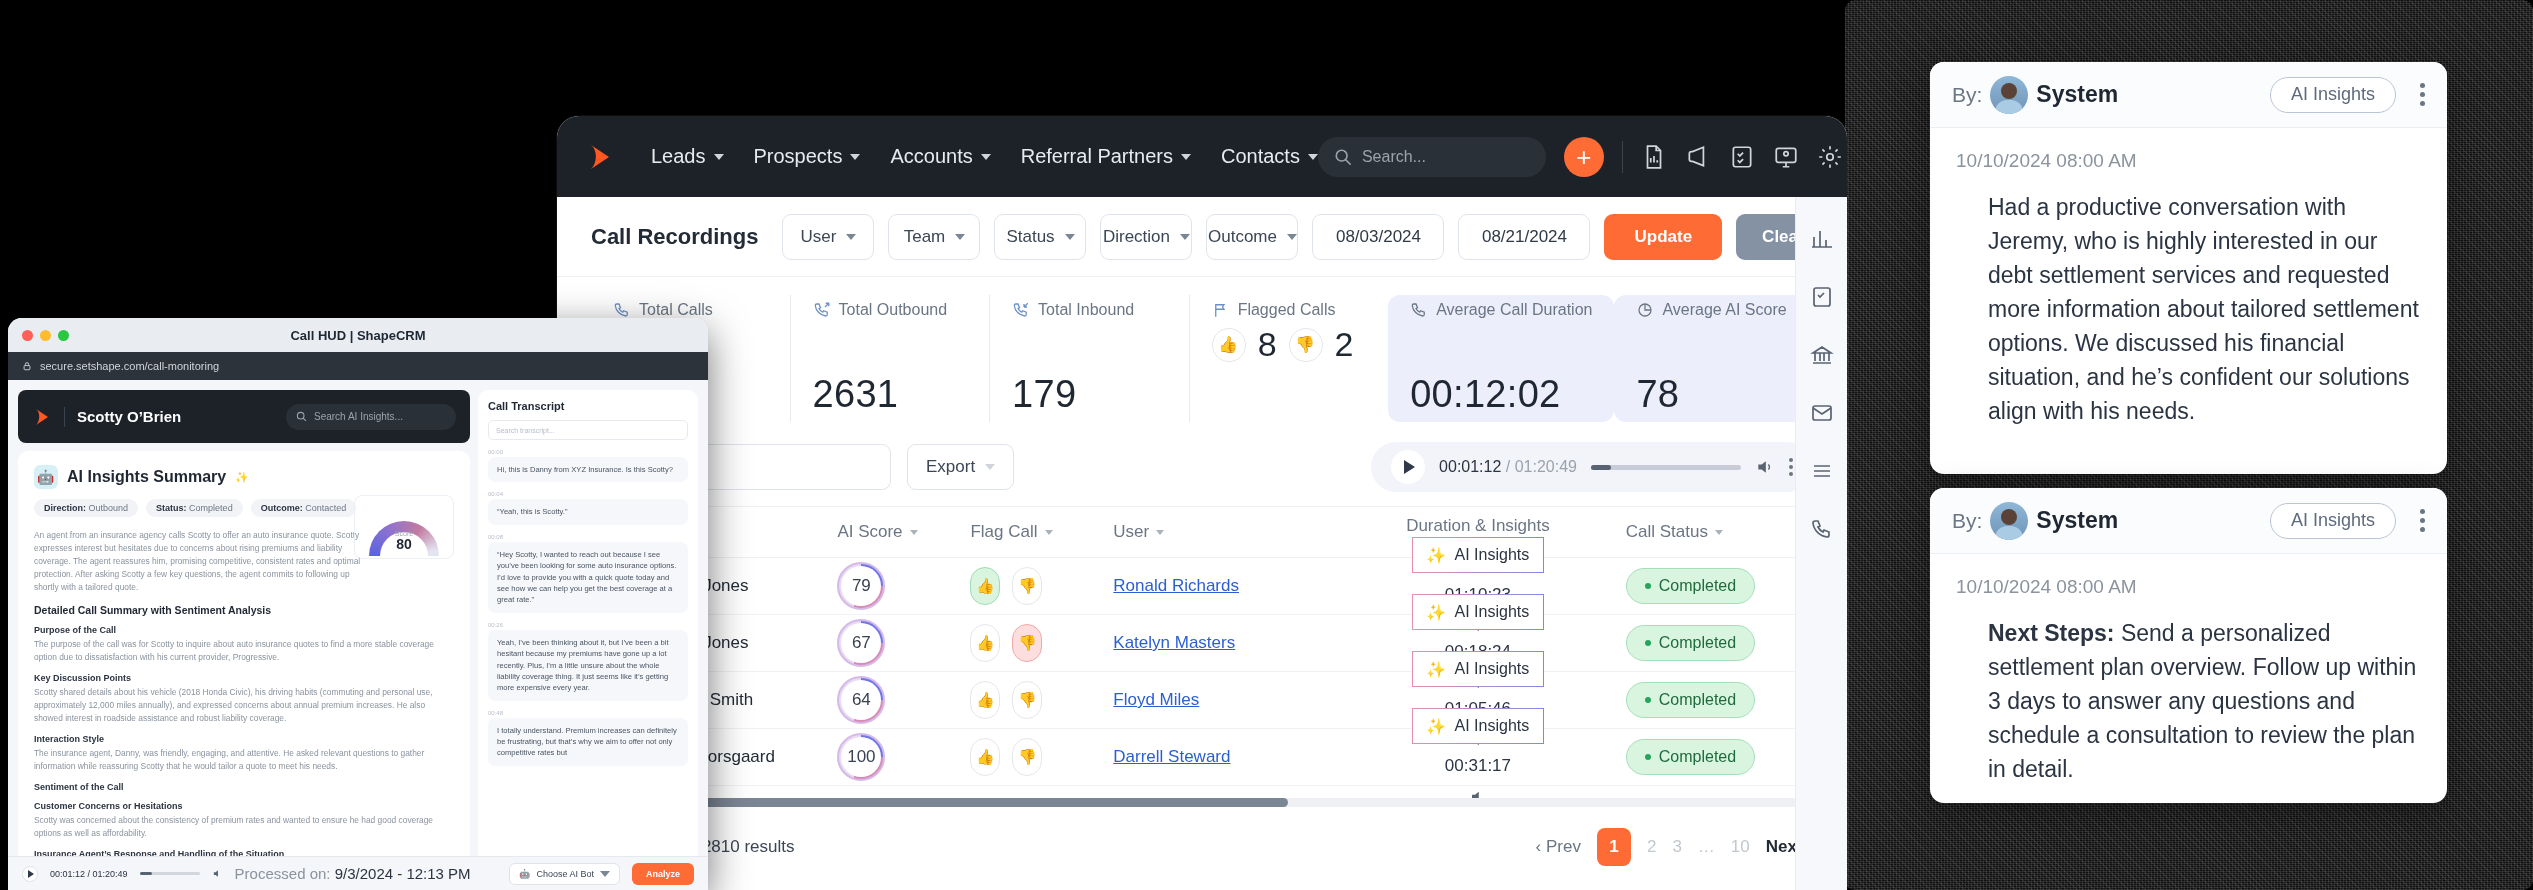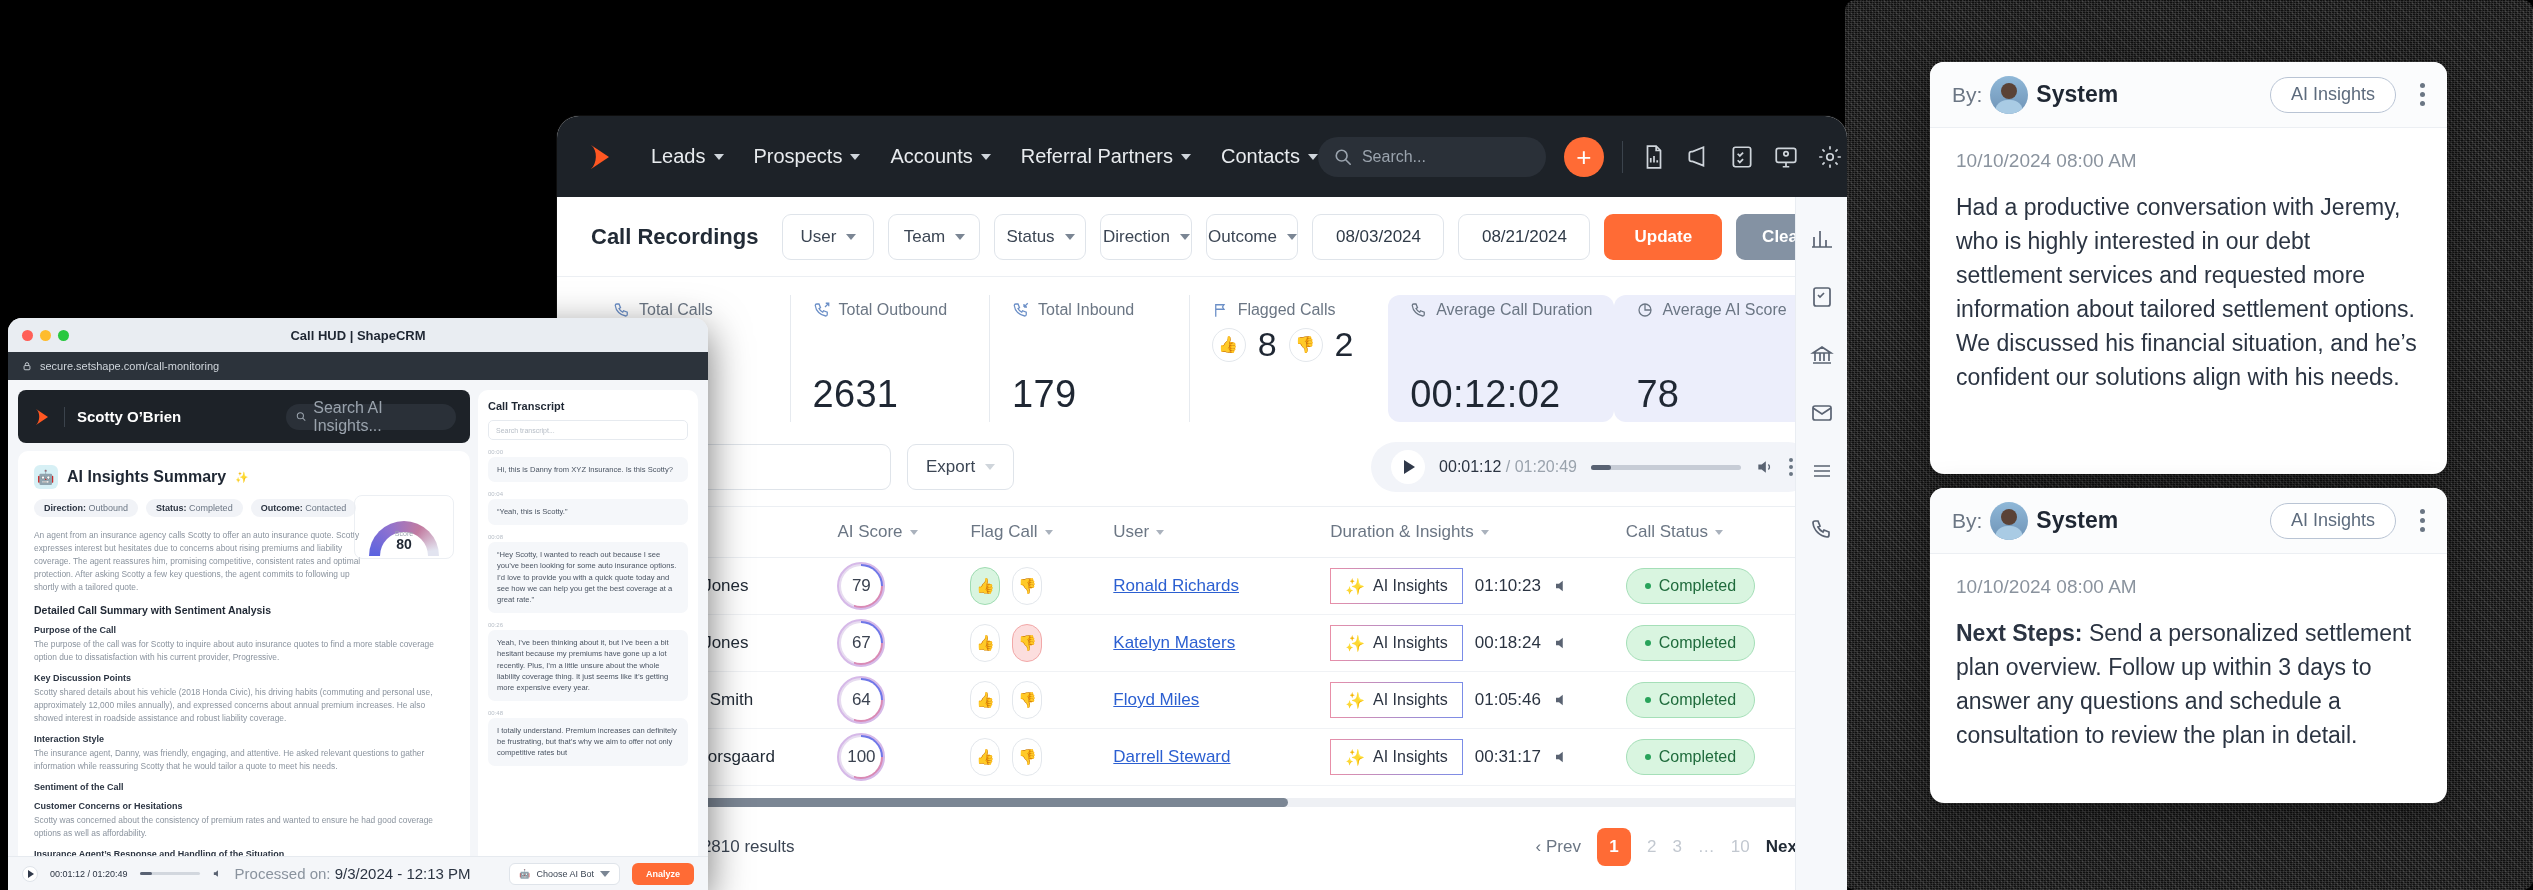--- a/index.html
+++ b/index.html
@@ -122,21 +122,21 @@
   .kebab { display:flex; flex-direction: column; gap: 3px; cursor: pointer; }
   .kebab b { width: 4px; height: 4px; border-radius: 50%; background: #6b7684; display:block; }
 
   
   .tbl { padding: 0 34px; }
   .thead, .trow { display: flex; align-items: center; }
   .thead { height: 52px; border-top: 1px solid #eceff3; border-bottom: 1px solid #eceff3; }
   .th { font-size: 17px; color: #6b7684; display: flex; align-items: center; gap: 7px; }
   .th .chev { border-top-color: #aab2bd; border-left-width: 4px; border-right-width: 4px; border-top-width: 5px; }
   .c-name { width: 250px; } .c-score { width: 135px; } .c-flag { width: 145px; }
-  .c-user { width: 220px; } .c-dur { width: 300px; } .c-status { width: 190px; }
+  .c-user { width: 220px; } .c-dur { width: 300px; flex-direction: column; } .c-status { width: 190px; }
   .trow { height: 57px; border-bottom: 1px solid #f0f2f5; }
   .cell { display: flex; align-items: center; gap: 12px; font-size: 17px; color: #222b36; }
   .av { width: 34px; height: 34px; border-radius: 50%; flex: none; background: #cfd6de; overflow:hidden; position:relative; }
   .av.p1 { background: linear-gradient(180deg,#e4c2a5 0%, #c98f6a 100%); }
   .av.p1::after { content:""; position:absolute; inset:0; background: radial-gradient(circle at 50% 35%, #f0d6bf 30%, transparent 31%); }
   .av.p3 { background: #3b76d8; color:#fff; font-size: 13px; font-weight: 700; display:flex; align-items:center; justify-content:center; }
   .av.p4 { background: linear-gradient(180deg,#f0dcc8 0%, #d3a882 100%); }
   .av.p4::after { content:""; position:absolute; inset:0; background: radial-gradient(circle at 50% 38%, #fae3cd 28%, transparent 29%); }
   .score-ring {
     width: 48px; height: 48px; border-radius: 50%; border: 2px solid #d6b9e8;
@@ -220,21 +220,21 @@
   .hud-left { width: 452px; display:flex; flex-direction:column; gap: 8px; }
   .hud-topbar {
     height: 53px; background: #1d2228; border-radius: 8px; display:flex; align-items:center;
     padding: 0 14px; gap: 12px;
   }
   .hud-brand { width: 20px; height: 20px; display:flex; align-items:center; }
   .hud-vsep { width:1px; height: 20px; background:#3b434c; }
   .hud-user { color:#fff; font-size: 15px; font-weight: 700; }
   .hud-srch {
     margin-left:auto; width: 170px; height: 26px; background:#2a3038; border-radius: 13px;
-    display:flex; align-items:center; gap: 7px; padding: 0 10px; font-size: 16px; color:#9aa3ad;
+    display:flex; align-items:center; gap: 7px; padding: 0 10px; font-size: 10px; color:#9aa3ad;
   }
   .hud-card {
     flex: 1; background:#fff; border-radius: 10px; padding: 14px 16px; overflow:hidden; position: relative;
   }
   .ai-sum-h { display:flex; align-items:center; gap: 9px; margin-bottom: 10px; }
   .bot-ico { width: 24px; height: 24px; border-radius:6px; background:#d7f0f5; display:flex;align-items:center;justify-content:center;font-size:14px;}
   .ai-sum-t { font-size: 16px; font-weight: 700; color:#1f2733; }
   .badges { display:flex; gap: 8px; margin-bottom: 12px; flex-wrap: wrap; }
   .badge { background:#f1f3f7; border-radius: 12px; padding: 4px 10px; font-size: 9px; color:#6b7684; white-space:nowrap;}
   .badge b { color:#2b3442; }
@@ -300,21 +300,21 @@
                    width:28px;height:14px;border-radius:12px 12px 0 0;background:#a9cbe4;}
   .ins-sys { font-size: 23px; font-weight: 700; color:#1f2733; }
   .ins-pill {
     margin-left:auto; height: 36px; padding: 0 20px; border:1px solid #b9c4d4; border-radius: 18px;
     display:flex; align-items:center; font-size: 18px; color:#5d6b7d; background:#fff; cursor:pointer;
   }
   .ins-kebab { display:flex;flex-direction:column;gap:4px;margin-left:16px;cursor:pointer;}
   .ins-kebab b { width:5px;height:5px;border-radius:50%;background:#6b7684;display:block;}
   .ins-body { padding: 22px 26px; }
   .ins-date { font-size: 19px; color:#8a939e; margin-bottom: 18px; }
-  .ins-text { font-size: 23px; line-height: 1.48; color:#2b3442; }
+  .ins-text { font-size: 23px; line-height: 1.48; color:#2b3442;margin-left:32px; }
   .ins-text b { font-weight: 700; }
 </style>
 </head>
 <body>
 
 <div id="stage">
 
   <div class="noise-panel"></div>
 
   <div class="crm-window">

